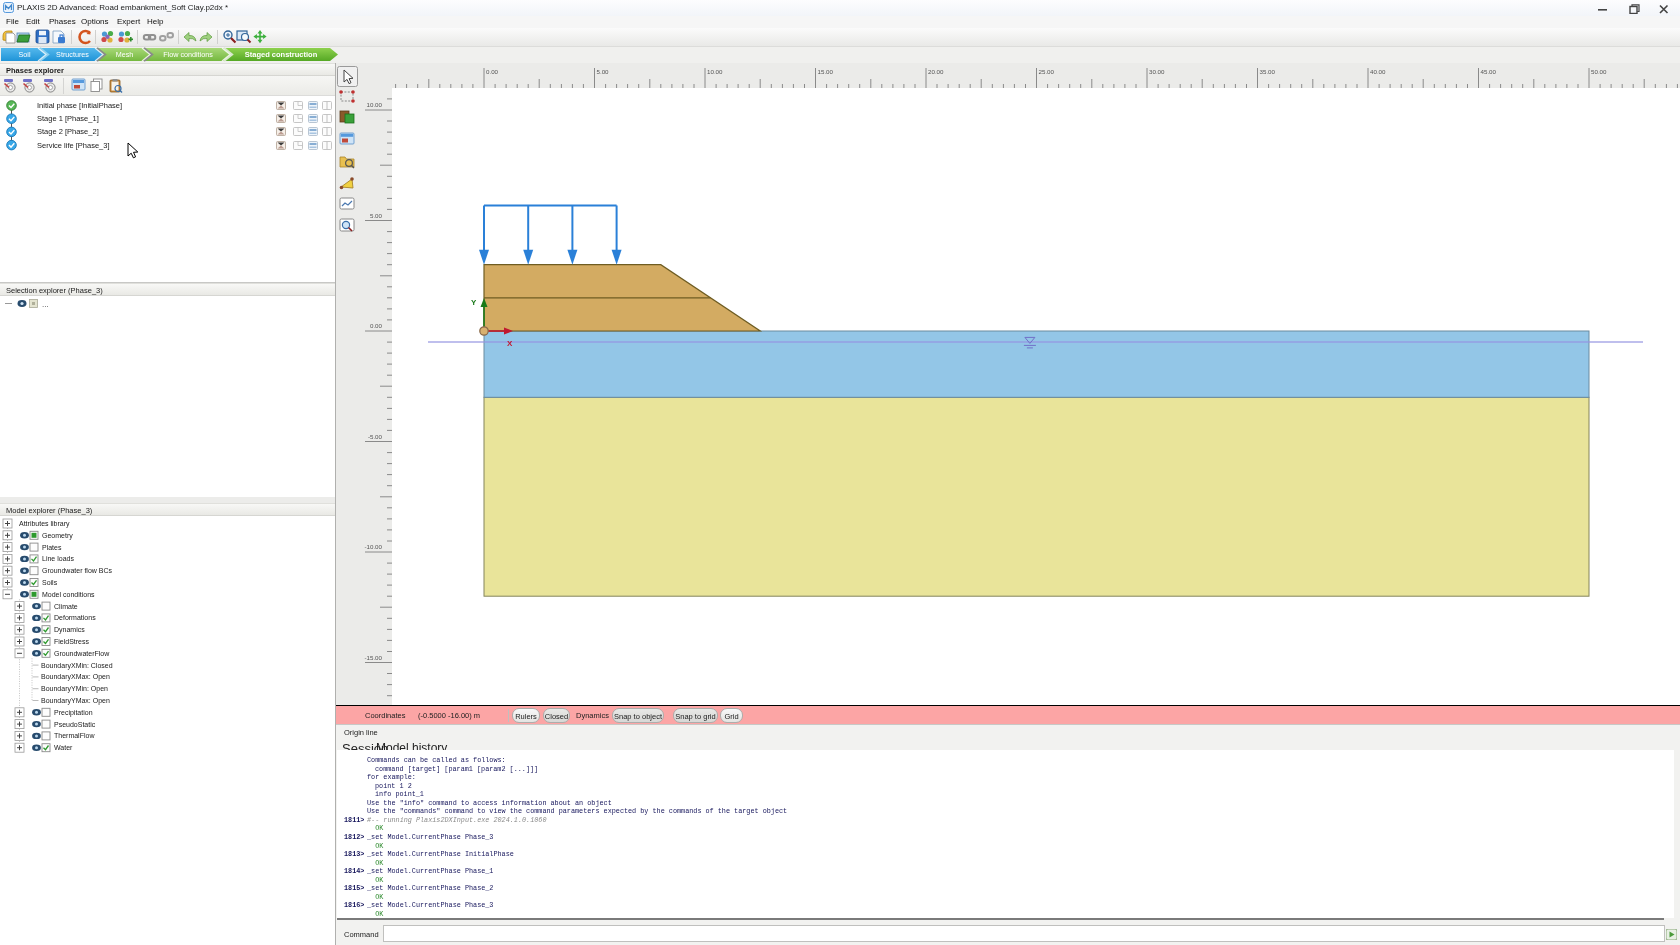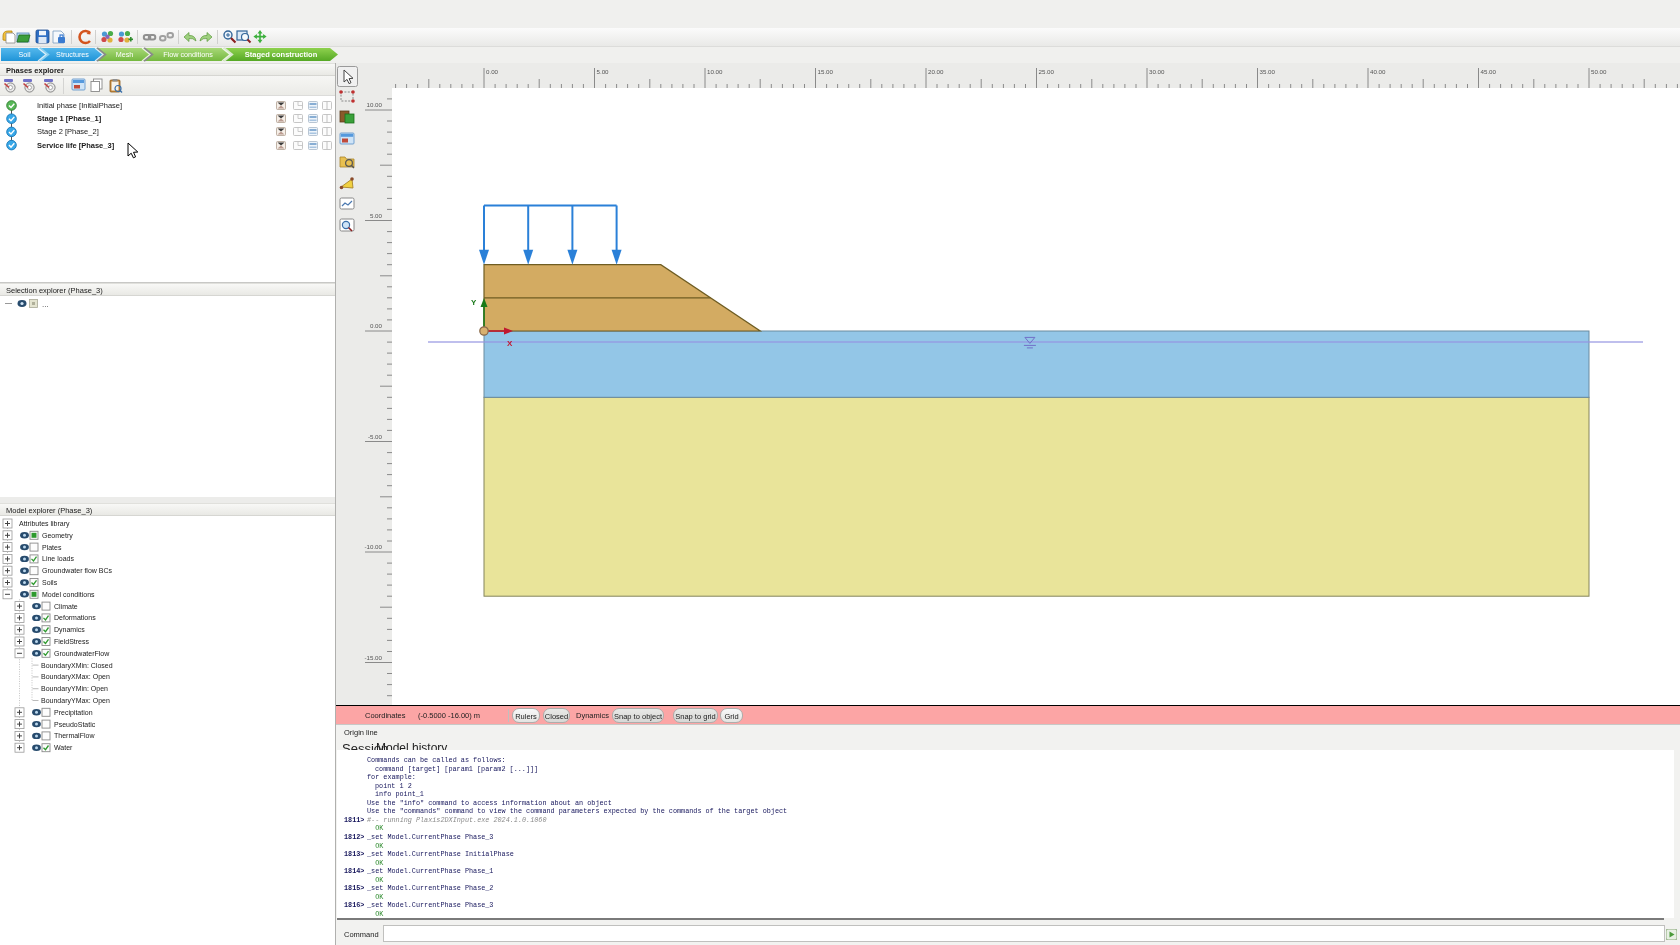--- a/index.html
+++ b/index.html
@@ -12,20 +12,41 @@
 .hdr{position:absolute;left:0;width:335px;background:linear-gradient(#f8f8f6,#e9e9e5);border-top:1px solid #e0e0dc;border-bottom:1px solid #d6d6d2;color:#1a1a1a}
 .ph-toolbar{position:absolute;left:0;width:335px;background:linear-gradient(#f6f6f4,#ebebe7);border-bottom:1px solid #dcdcda}
 .prow{position:absolute;left:12px;width:335px;height:13px;font-size:7.5px;color:#1a1a1a}
 .statusbar{left:336px;top:705px;width:1556px;height:19px;background:#fca5a5;border-top:1px solid #000000;font-size:7.5px;color:#222}
 .sbtn{position:absolute;top:2px;height:15px;border:1px solid #adadab;border-radius:7px;background:linear-gradient(#f8f8f8,#e4e4e2);font-size:7.5px;color:#222;text-align:center}
 .cmdpanel{left:336px;top:724px;width:1344px;height:221px;background:#f2f2f0;border-top:1px solid #c8c8c6}
 .console{position:absolute;left:337px;top:750px;width:1337px;height:168px;background:#fff;font-family:"Liberation Mono",monospace;font-size:6.8px;line-height:8.55px;white-space:pre}
 .cline{position:absolute;left:0;white-space:pre}
 </style></head><body>
 <div id="app">
+    <div class="abs titlebar">
+      <svg class="abs" style="left:3px;top:2px" width="11" height="11">
+        <rect x="0.5" y="0.5" width="10" height="10" rx="2" fill="#eaf2fb" stroke="#5599dd"></rect>
+        <path d="M2.5 8 L2.5 3.5 L5.5 6.5 L8.5 3 L8.5 8" stroke="#4488cc" stroke-width="1.3" fill="none"></path>
+      </svg>
+      <span class="abs" style="left:17px;top:3px">PLAXIS 2D Advanced: Road embankment_Soft Clay.p2dx *</span>
+      <svg class="abs" style="left:1596px;top:4px" width="80" height="10">
+        <rect x="2" y="5" width="9" height="1.6" fill="#444"></rect>
+        <rect x="34" y="2.5" width="7" height="7" fill="none" stroke="#444" stroke-width="1.4"></rect>
+        <path d="M36 2.5 L36 0.8 L43 0.8 L43 7.5 L41.2 7.5" fill="none" stroke="#444" stroke-width="1.2"></path>
+        <path d="M64 1.5 L71.5 9 M71.5 1.5 L64 9" stroke="#444" stroke-width="1.6"></path>
+      </svg>
+    </div>
+    <div class="abs menubar">
+      <span style="left:6px">File</span>
+      <span style="left:26px">Edit</span>
+      <span style="left:49px">Phases</span>
+      <span style="left:81px">Options</span>
+      <span style="left:117px">Expert</span>
+      <span style="left:147px">Help</span>
+    </div>
     <div class="abs toolbar">
       <svg width="280" height="19" style="position:absolute;left:0;top:0">
         <g transform="translate(2,2)">
           <path d="M1 6 Q1 1 6 1 L10 1 L10 8 Q5 12 1 10 Z" fill="#f5c23c" stroke="#b8860b" stroke-width="0.8"></path>
           <path d="M4 3 L11 3 L13 5 L13 13 L4 13 Z" fill="#fff" stroke="#888" stroke-width="0.8"></path>
         </g>
         <g transform="translate(17,2)">
           <rect x="0" y="3" width="12" height="9" fill="#b9d8ef" stroke="#5588bb" stroke-width="0.8"></rect>
           <path d="M2 5 L13 5 L11 12 L0 12 Z" fill="#3b9e3b" stroke="#1d6b1d" stroke-width="0.8"></path>
         </g>
@@ -190,21 +211,21 @@
         <path d="M1.5 1.5 L8.5 1.5 L5 4.5 Z" fill="#3a3a3a"></path>
         <path d="M1.5 7.5 L8.5 7.5 L5 4.5 Z" fill="#8a5a4a" opacity="0.55"></path>
         <rect x="17.5" y="0.5" width="9" height="8" rx="1" fill="#fcfcfc" stroke="#b8b8b8" stroke-width="0.8"></rect>
         <path d="M22 0.5 L22 4.5 L26.5 4.5" stroke="#c0c0c0" stroke-width="0.8" fill="none"></path>
         <rect x="32.5" y="0.5" width="9" height="8" rx="1" fill="#eef4fa" stroke="#a8b8c8" stroke-width="0.8"></rect>
         <rect x="33.5" y="2" width="7" height="2" fill="#88aed4"></rect>
         <rect x="33.5" y="5.5" width="7" height="1.5" fill="#a8c4e0"></rect>
         <rect x="46.5" y="0.5" width="9" height="8" rx="1" fill="#fcfcfc" stroke="#b8b8b8" stroke-width="0.8"></rect>
         <rect x="50.5" y="0.5" width="1" height="8" fill="#c0c0c0"></rect>
       </svg>
-      <div class="prow" style="top:49.2px;font-weight:bold">
+      <div class="prow" style="top:49.2px;font-weight:normal">
         <span class="abs" style="left:25px;top:2px">Stage 1 [Phase_1]</span>
       </div>
       <svg class="abs" style="left:276px;top:51.2px" width="59" height="10">
         <rect x="0.5" y="0.5" width="9" height="8" rx="1" fill="#f6efe8" stroke="#b0a090" stroke-width="0.8"></rect>
         <path d="M1.5 1.5 L8.5 1.5 L5 4.5 Z" fill="#3a3a3a"></path>
         <path d="M1.5 7.5 L8.5 7.5 L5 4.5 Z" fill="#8a5a4a" opacity="0.55"></path>
         <rect x="17.5" y="0.5" width="9" height="8" rx="1" fill="#fcfcfc" stroke="#b8b8b8" stroke-width="0.8"></rect>
         <path d="M22 0.5 L22 4.5 L26.5 4.5" stroke="#c0c0c0" stroke-width="0.8" fill="none"></path>
         <rect x="32.5" y="0.5" width="9" height="8" rx="1" fill="#eef4fa" stroke="#a8b8c8" stroke-width="0.8"></rect>
         <rect x="33.5" y="2" width="7" height="2" fill="#88aed4"></rect>
@@ -220,21 +241,21 @@
         <path d="M1.5 1.5 L8.5 1.5 L5 4.5 Z" fill="#3a3a3a"></path>
         <path d="M1.5 7.5 L8.5 7.5 L5 4.5 Z" fill="#8a5a4a" opacity="0.55"></path>
         <rect x="17.5" y="0.5" width="9" height="8" rx="1" fill="#fcfcfc" stroke="#b8b8b8" stroke-width="0.8"></rect>
         <path d="M22 0.5 L22 4.5 L26.5 4.5" stroke="#c0c0c0" stroke-width="0.8" fill="none"></path>
         <rect x="32.5" y="0.5" width="9" height="8" rx="1" fill="#eef4fa" stroke="#a8b8c8" stroke-width="0.8"></rect>
         <rect x="33.5" y="2" width="7" height="2" fill="#88aed4"></rect>
         <rect x="33.5" y="5.5" width="7" height="1.5" fill="#a8c4e0"></rect>
         <rect x="46.5" y="0.5" width="9" height="8" rx="1" fill="#fcfcfc" stroke="#b8b8b8" stroke-width="0.8"></rect>
         <rect x="50.5" y="0.5" width="1" height="8" fill="#c0c0c0"></rect>
       </svg>
-      <div class="prow" style="top:75.6px;font-weight:bold">
+      <div class="prow" style="top:75.6px;font-weight:normal">
         <span class="abs" style="left:25px;top:2px">Service life [Phase_3]</span>
       </div>
       <svg class="abs" style="left:276px;top:77.6px" width="59" height="10">
         <rect x="0.5" y="0.5" width="9" height="8" rx="1" fill="#f6efe8" stroke="#b0a090" stroke-width="0.8"></rect>
         <path d="M1.5 1.5 L8.5 1.5 L5 4.5 Z" fill="#3a3a3a"></path>
         <path d="M1.5 7.5 L8.5 7.5 L5 4.5 Z" fill="#8a5a4a" opacity="0.55"></path>
         <rect x="17.5" y="0.5" width="9" height="8" rx="1" fill="#fcfcfc" stroke="#b8b8b8" stroke-width="0.8"></rect>
         <path d="M22 0.5 L22 4.5 L26.5 4.5" stroke="#c0c0c0" stroke-width="0.8" fill="none"></path>
         <rect x="32.5" y="0.5" width="9" height="8" rx="1" fill="#eef4fa" stroke="#a8b8c8" stroke-width="0.8"></rect>
         <rect x="33.5" y="2" width="7" height="2" fill="#88aed4"></rect>

